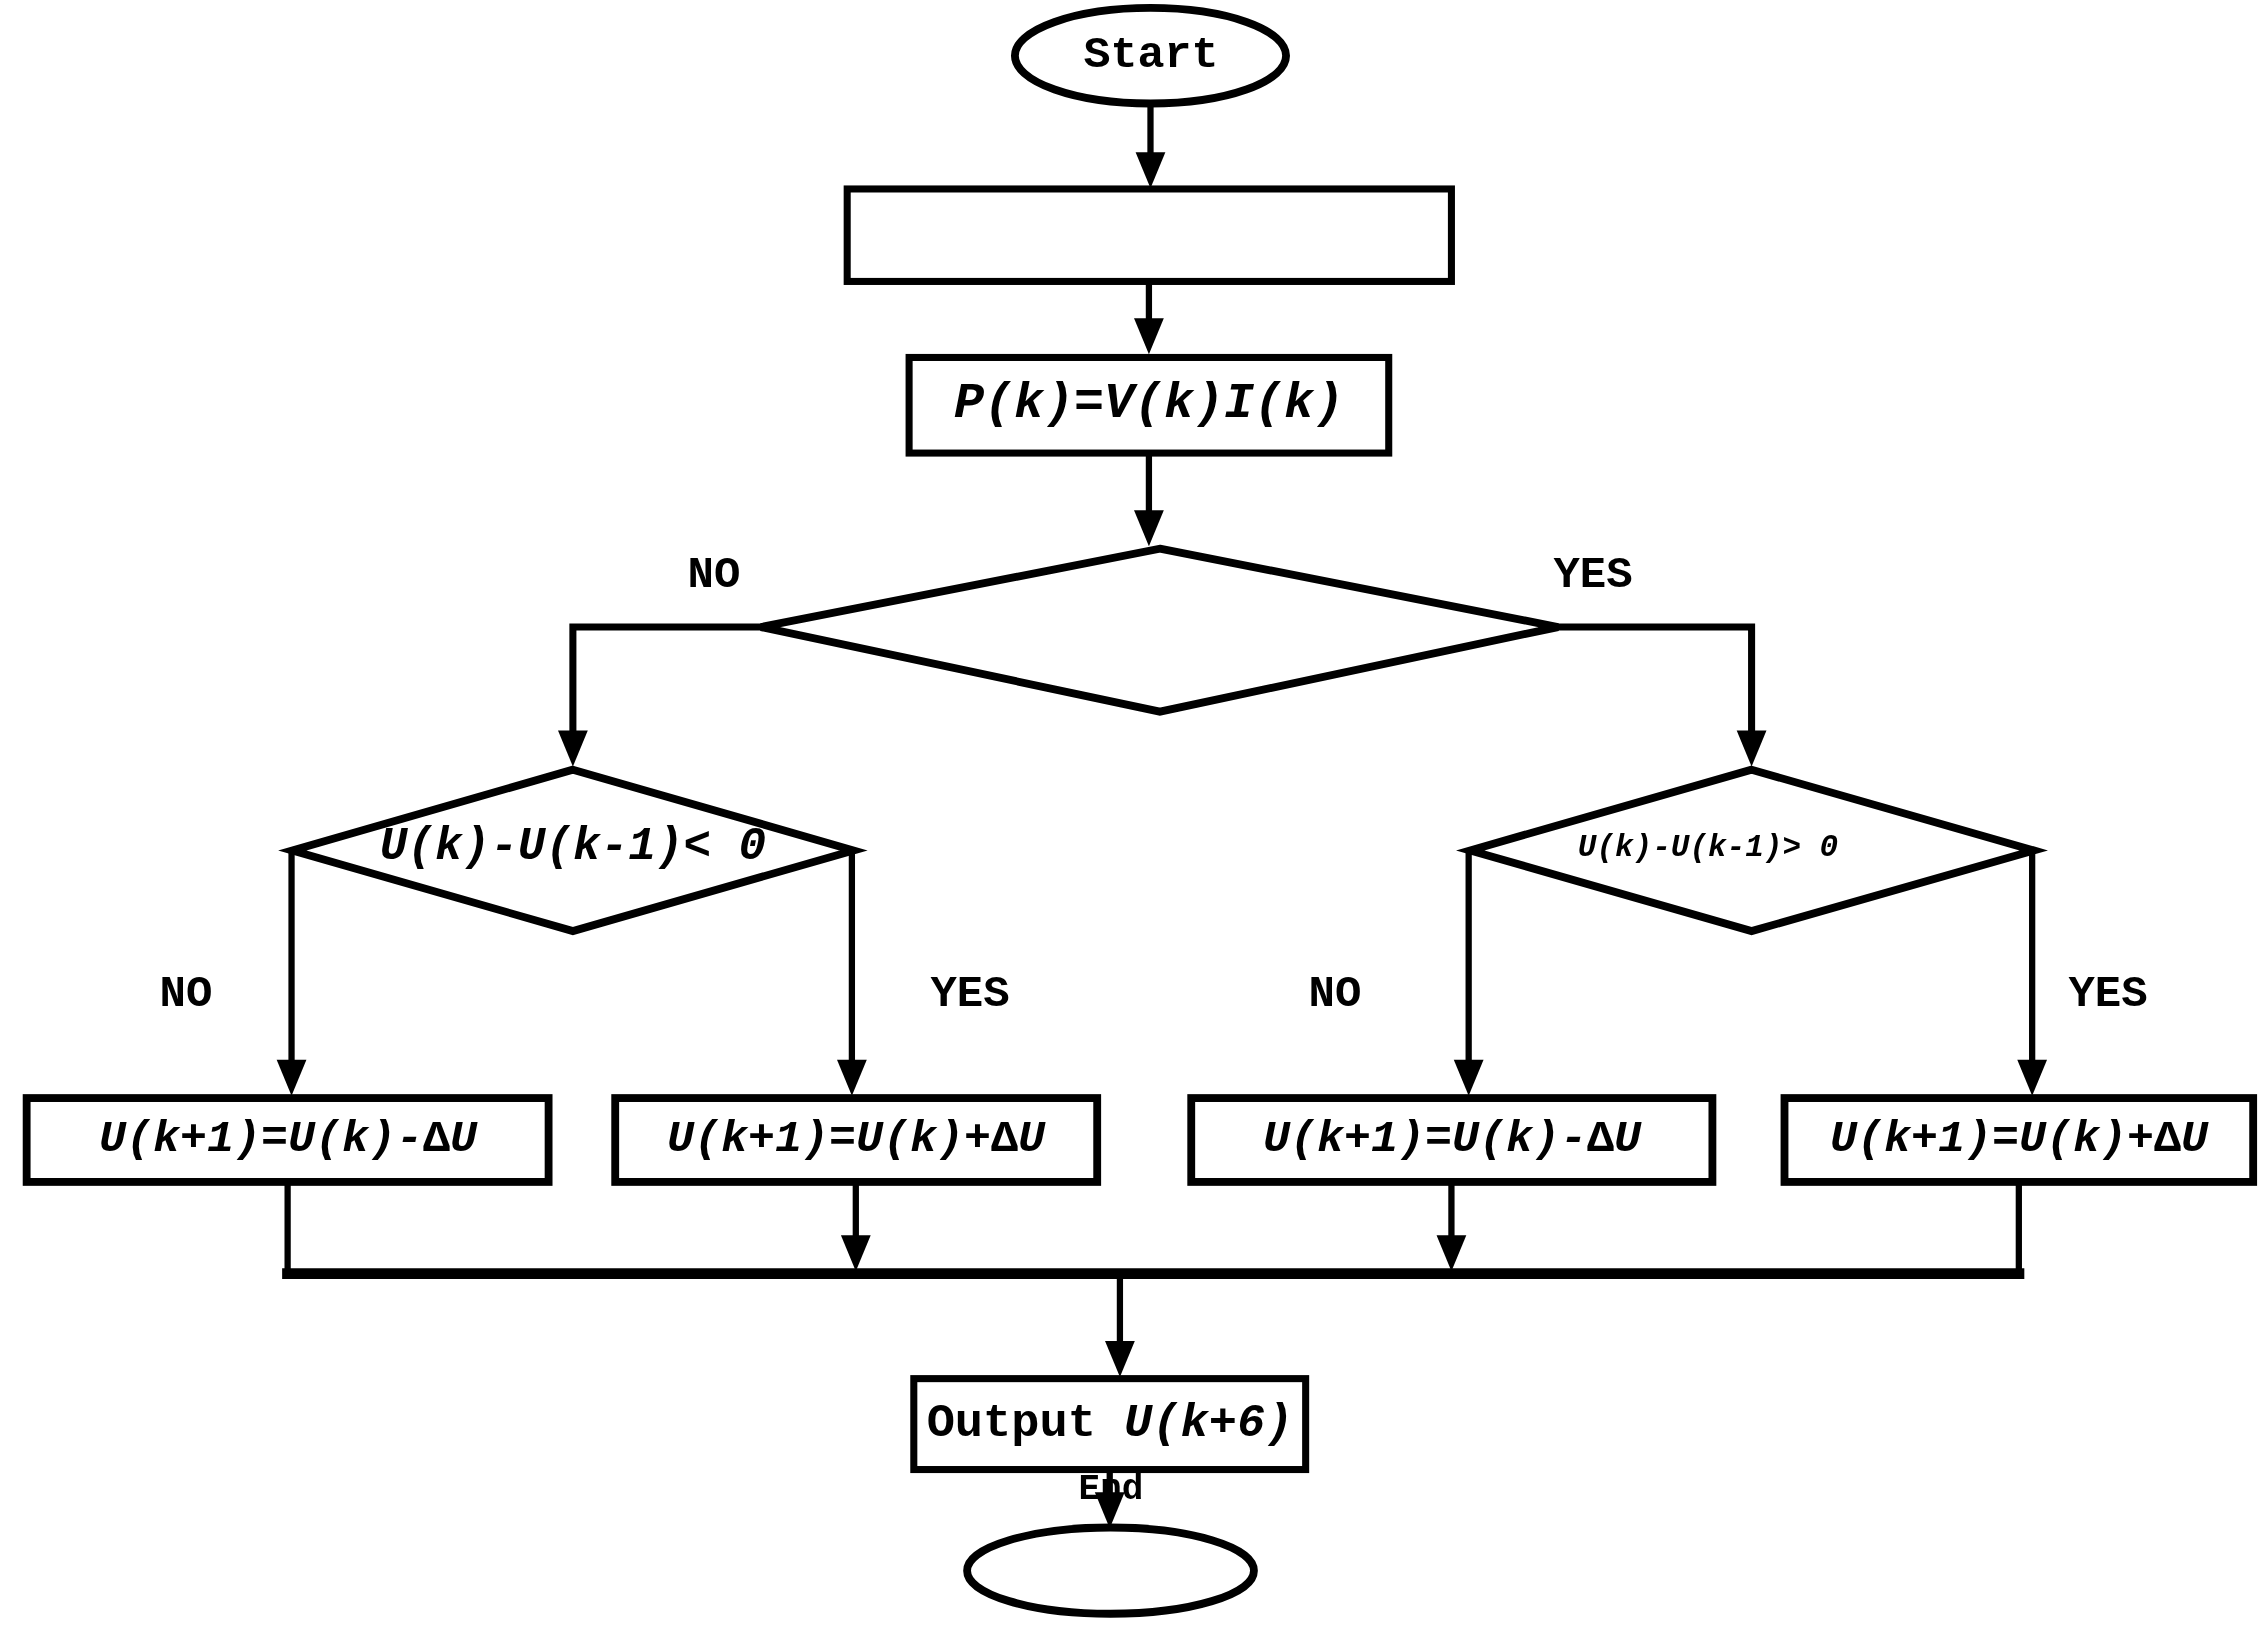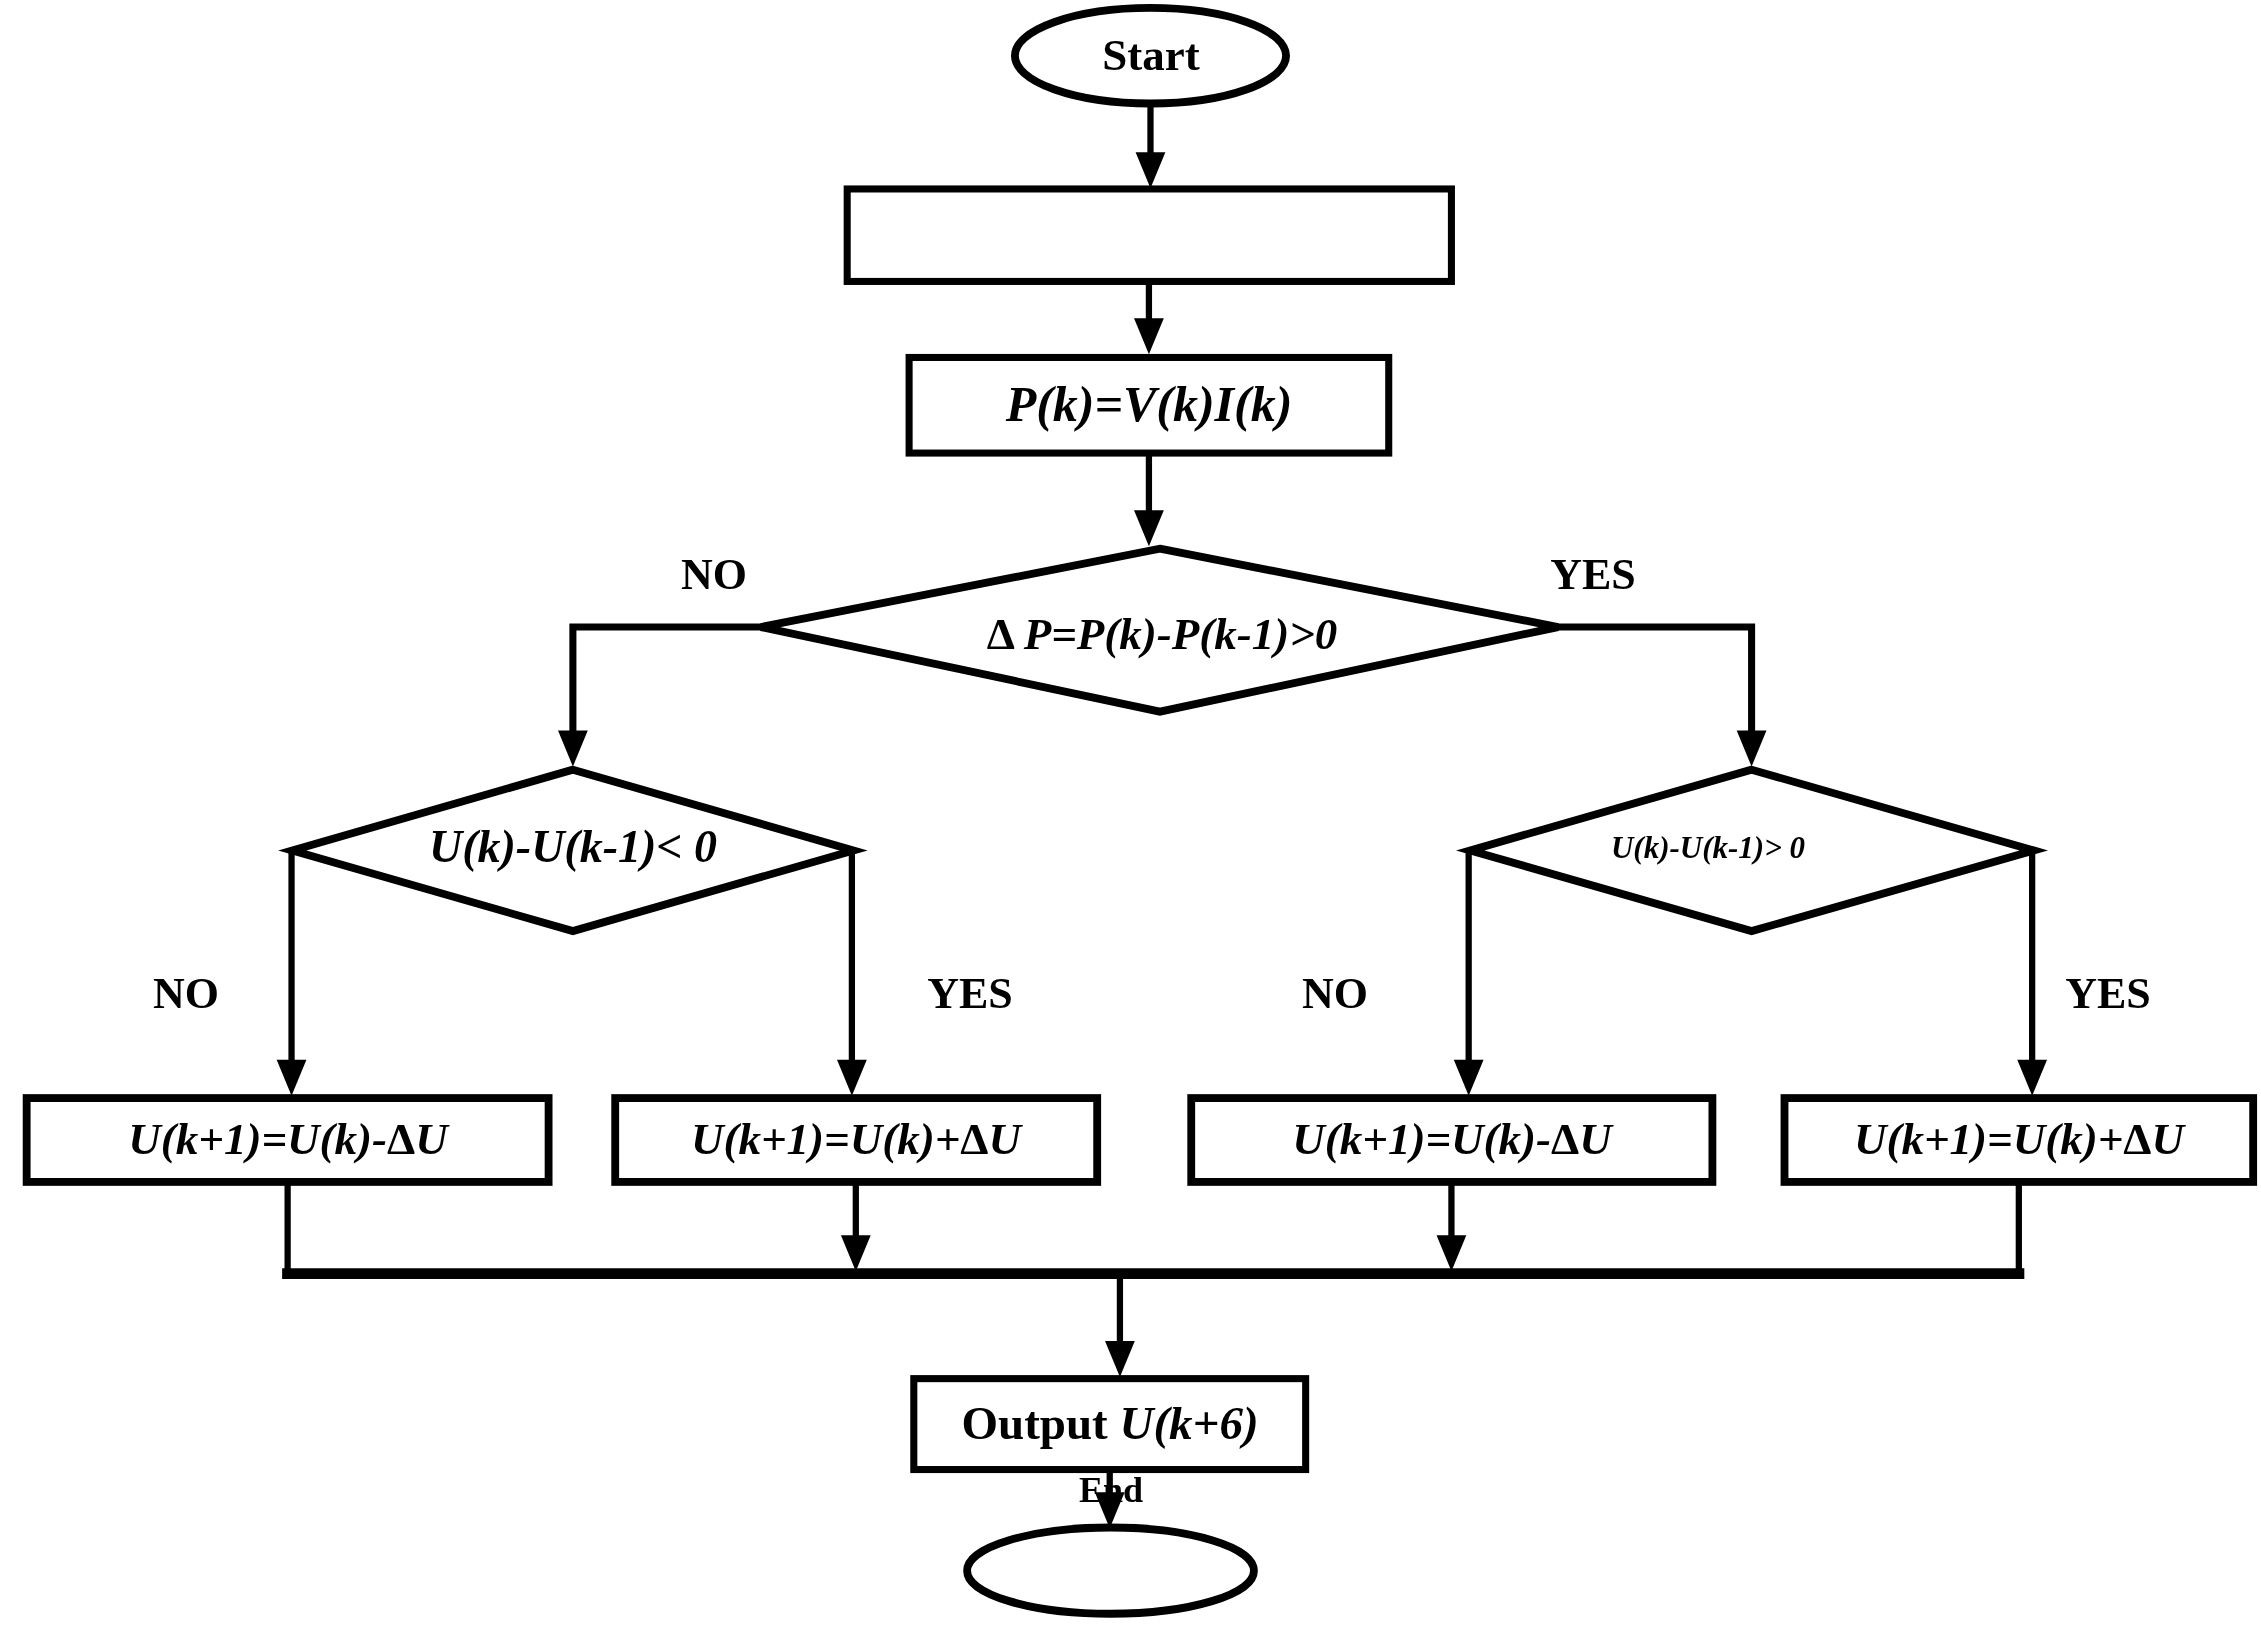--- a/index.html
+++ b/index.html
@@ -5,21 +5,21 @@
   html, body {
     margin: 0;
     padding: 0;
     background: #ffffff;
   }
   .stage {
     position: relative;
     width: 2261px;
     height: 1635px;
     background: #ffffff;
-    font-family: Liberation Serif, serif;
+    font-family: Liberation Mono, monospace;
     overflow: hidden;
   }
   .stage svg {
     position: absolute;
     left: 0;
     top: 0;
   }
   .lbl {
     position: absolute;
     transform: translate(-50%, -50%);
@@ -103,21 +103,20 @@
     <polygon class="arrowhead" points="1416,1950 1397,1904 1435,1904"></polygon>
 
     <ellipse class="shape-stroke" cx="1417" cy="2004" rx="183" ry="55" stroke-width="10"></ellipse>
   </svg>
 
   <div class="lbl" style="left:1151px; top:55px; font-size:45px;">Start</div>
 
 
   <div class="lbl" style="left:1149px; top:404px; font-size:50px;"><i>P(k)=V(k)I(k)</i></div>
 
-  <div class="lbl" style="left:1162px; top:634px; font-size:45px;">Δ <i>P=P(k)-P(k-1)&gt;0</i></div>
 
   <div class="lbl" style="left:573px; top:847px; font-size:46px;"><i>U(k)-U(k-1)&lt; 0</i></div>
 
   <div class="lbl" style="left:1708px; top:847px; font-size:31px;"><i>U(k)-U(k-1)&gt; 0</i></div>
 
   <div class="lbl" style="left:288px; top:1139px; font-size:45px;"><i>U(k+1)=U(k)-</i>Δ<i>U</i></div>
 
   <div class="lbl" style="left:856px; top:1139px; font-size:45px;"><i>U(k+1)=U(k)+</i>Δ<i>U</i></div>
 
   <div class="lbl" style="left:1452px; top:1139px; font-size:45px;"><i>U(k+1)=U(k)-</i>Δ<i>U</i></div>

